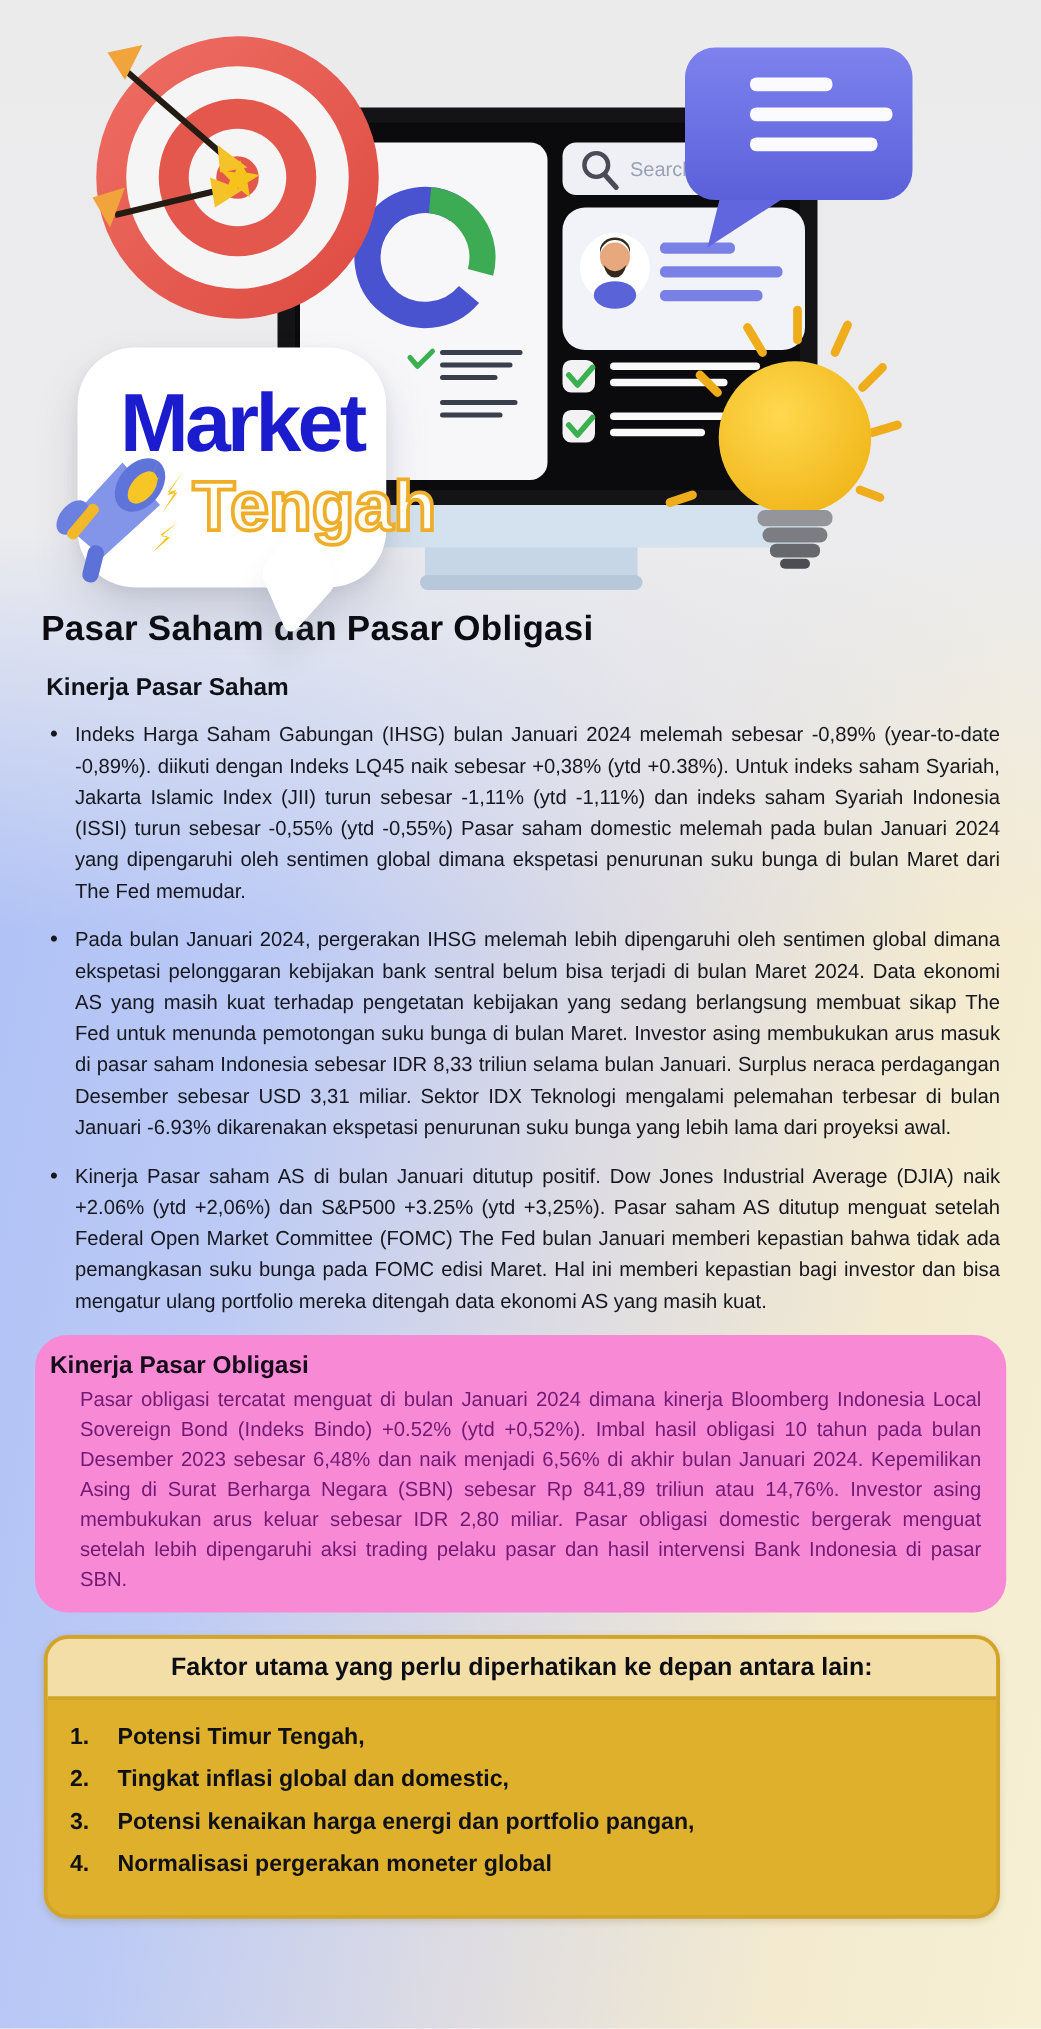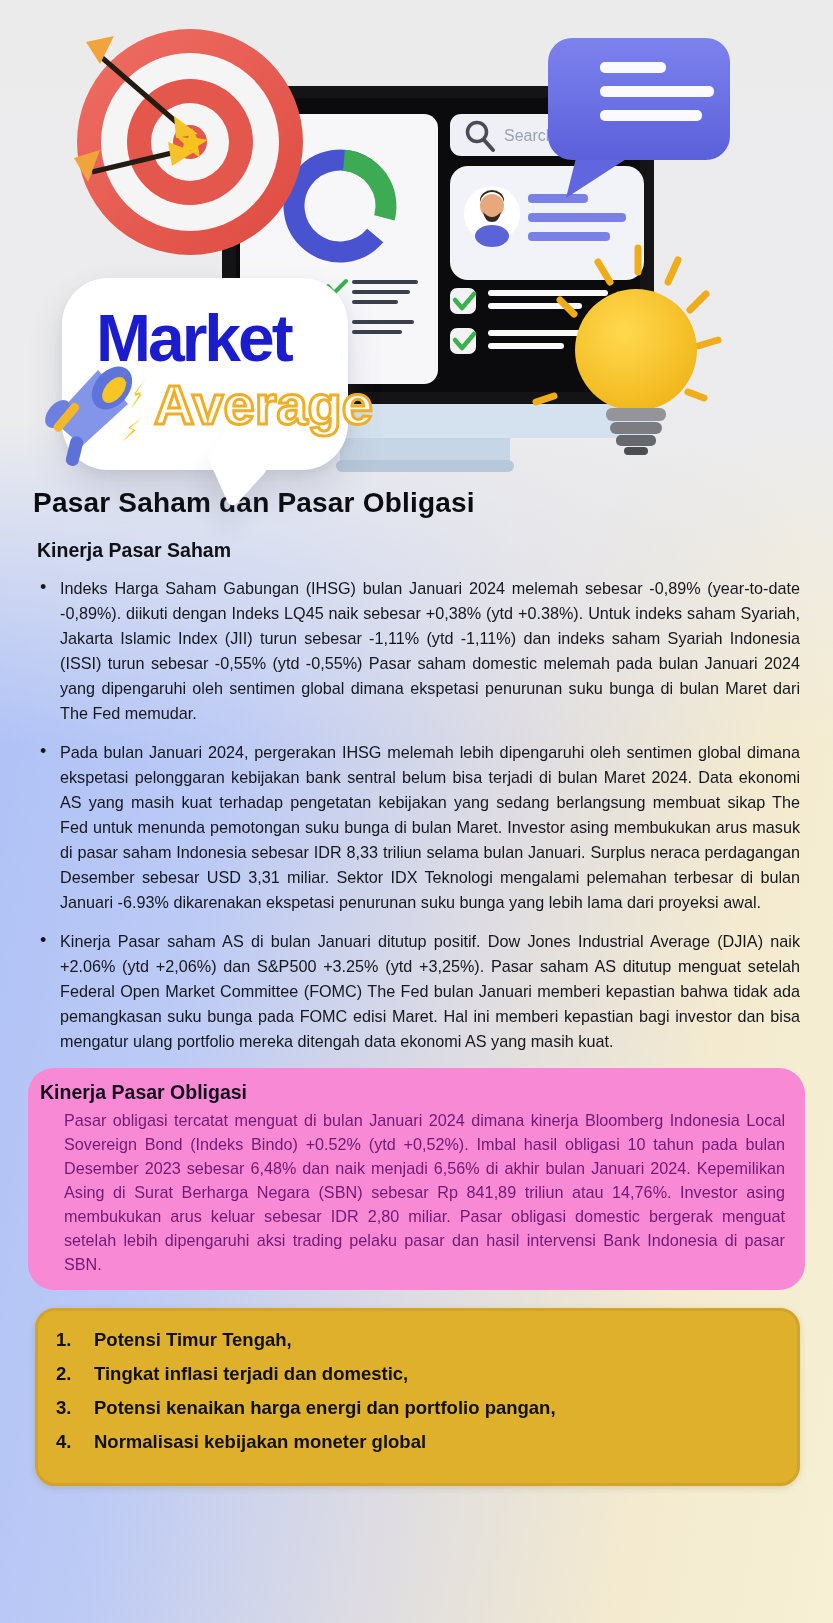--- a/index.html
+++ b/index.html
@@ -11,21 +11,21 @@
     background:
       linear-gradient(180deg, #ebebec 0%, #ececee 26%, rgba(236,236,238,0) 46%),
       linear-gradient(100deg, #a9bdf6 0%, #bccaf5 32%, #dcdbe4 56%, #f3ead0 80%, #f7f0d4 100%);
   }
 
   
   .hero { position:absolute; top:0; left:0; width:833px; height:478px; }
   .hero svg.scene { position:absolute; top:0; left:0; }
 
   .speech-bubble {
-    position:absolute; left:62px; top:278px; width:286px; height:192px;
+    position:absolute; left:62px; top:278px; width:247px; height:192px;
     background:#ffffff; border-radius:46px;
     box-shadow:0 20px 35px rgba(90,95,120,.18), 0 4px 10px rgba(90,95,120,.10);
     z-index:3;
   }
   .speech-bubble::after {
     content:""; position:absolute; left:148px; bottom:-20px; width:58px; height:58px;
     background:#ffffff; border-radius:10px; transform:rotate(54deg) skew(12deg,12deg);
     box-shadow:12px 18px 22px rgba(90,95,120,.10);
   }
   .market-text {
@@ -197,21 +197,21 @@
           <line x1="92" y1="172" x2="176" y2="152" stroke="#241c12" stroke-width="5"></line>
           <polygon points="74,158 100,150 88,182" fill="#f2a43c"></polygon>
           <polygon points="168,142 194,152 172,166" fill="#f5c22a"></polygon>
         </g>
         <polygon points="192,128 197,138 208,140 198,146 200,158 190,150 180,156 184,144 176,136 188,138" fill="#f6c31d"></polygon>
       </g>
     </svg>
 
     <div class="speech-bubble">
       <div class="market-text">Market</div>
-      <div class="update-text">Average</div>
+      <div class="update-text">Tengah</div>
     </div>
 
     <svg class="megaphone" width="130" height="130" viewBox="0 0 130 130">
       <polygon points="28,72 74,22 104,56 58,98" fill="#8295e8"></polygon>
       <ellipse cx="88" cy="40" rx="17" ry="24" transform="rotate(40 88 40)" fill="#5f74da"></ellipse>
       <ellipse cx="90" cy="42" rx="9" ry="15" transform="rotate(40 90 42)" fill="#f8c526"></ellipse>
       <ellipse cx="34" cy="66" rx="10" ry="16" transform="rotate(40 34 66)" fill="#6c80e0"></ellipse>
       <rect x="38" y="52" width="9" height="34" rx="4" transform="rotate(40 42 69)" fill="#f2b82a"></rect>
       <rect x="44" y="88" width="13" height="30" rx="6" transform="rotate(14 50 103)" fill="#5d72d8"></rect>
       <g fill="#f6c31d">
@@ -234,34 +234,37 @@
         <li>Kinerja Pasar saham AS di bulan Januari ditutup positif. Dow Jones Industrial Average (DJIA) naik +2.06% (ytd +2,06%) dan S&amp;P500 +3.25% (ytd +3,25%). Pasar saham AS ditutup menguat setelah Federal Open Market Committee (FOMC) The Fed bulan Januari memberi kepastian bahwa tidak ada pemangkasan suku bunga pada FOMC edisi Maret. Hal ini memberi kepastian bagi investor dan bisa mengatur ulang portfolio mereka ditengah data ekonomi AS yang masih kuat.</li>
       </ul>
     </section>
 
     <section class="pink-box">
       <h2 class="section-heading">Kinerja Pasar Obligasi</h2>
       <p>Pasar obligasi tercatat menguat di bulan Januari 2024 dimana kinerja Bloomberg Indonesia Local Sovereign Bond (Indeks Bindo) +0.52% (ytd +0,52%). Imbal hasil obligasi 10 tahun pada bulan Desember 2023 sebesar 6,48% dan naik menjadi 6,56% di akhir bulan Januari 2024. Kepemilikan Asing di Surat Berharga Negara (SBN) sebesar Rp 841,89 triliun atau 14,76%. Investor asing membukukan arus keluar sebesar IDR 2,80 miliar. Pasar obligasi domestic bergerak menguat setelah lebih dipengaruhi aksi trading pelaku pasar dan hasil intervensi Bank Indonesia di pasar SBN.</p>
     </section>
 
     <section class="factors-box">
+      <div class="factors-header">
+        <h2>Faktor utama yang perlu diperhatikan ke depan antara lain:</h2>
+      </div>
       <ol class="factors-list">
         <li>
           <span class="num">1.</span>
           <span class="txt">Potensi Timur Tengah,</span>
         </li>
         <li>
           <span class="num">2.</span>
-          <span class="txt">Tingkat inflasi terjadi dan domestic,</span>
+          <span class="txt">Tingkat inflasi global dan domestic,</span>
         </li>
         <li>
           <span class="num">3.</span>
           <span class="txt">Potensi kenaikan harga energi dan portfolio pangan,</span>
         </li>
         <li>
           <span class="num">4.</span>
-          <span class="txt">Normalisasi kebijakan moneter global</span>
+          <span class="txt">Normalisasi pergerakan moneter global</span>
         </li>
       </ol>
     </section>
 
   </div>
 </div>
 
 </body></html>

